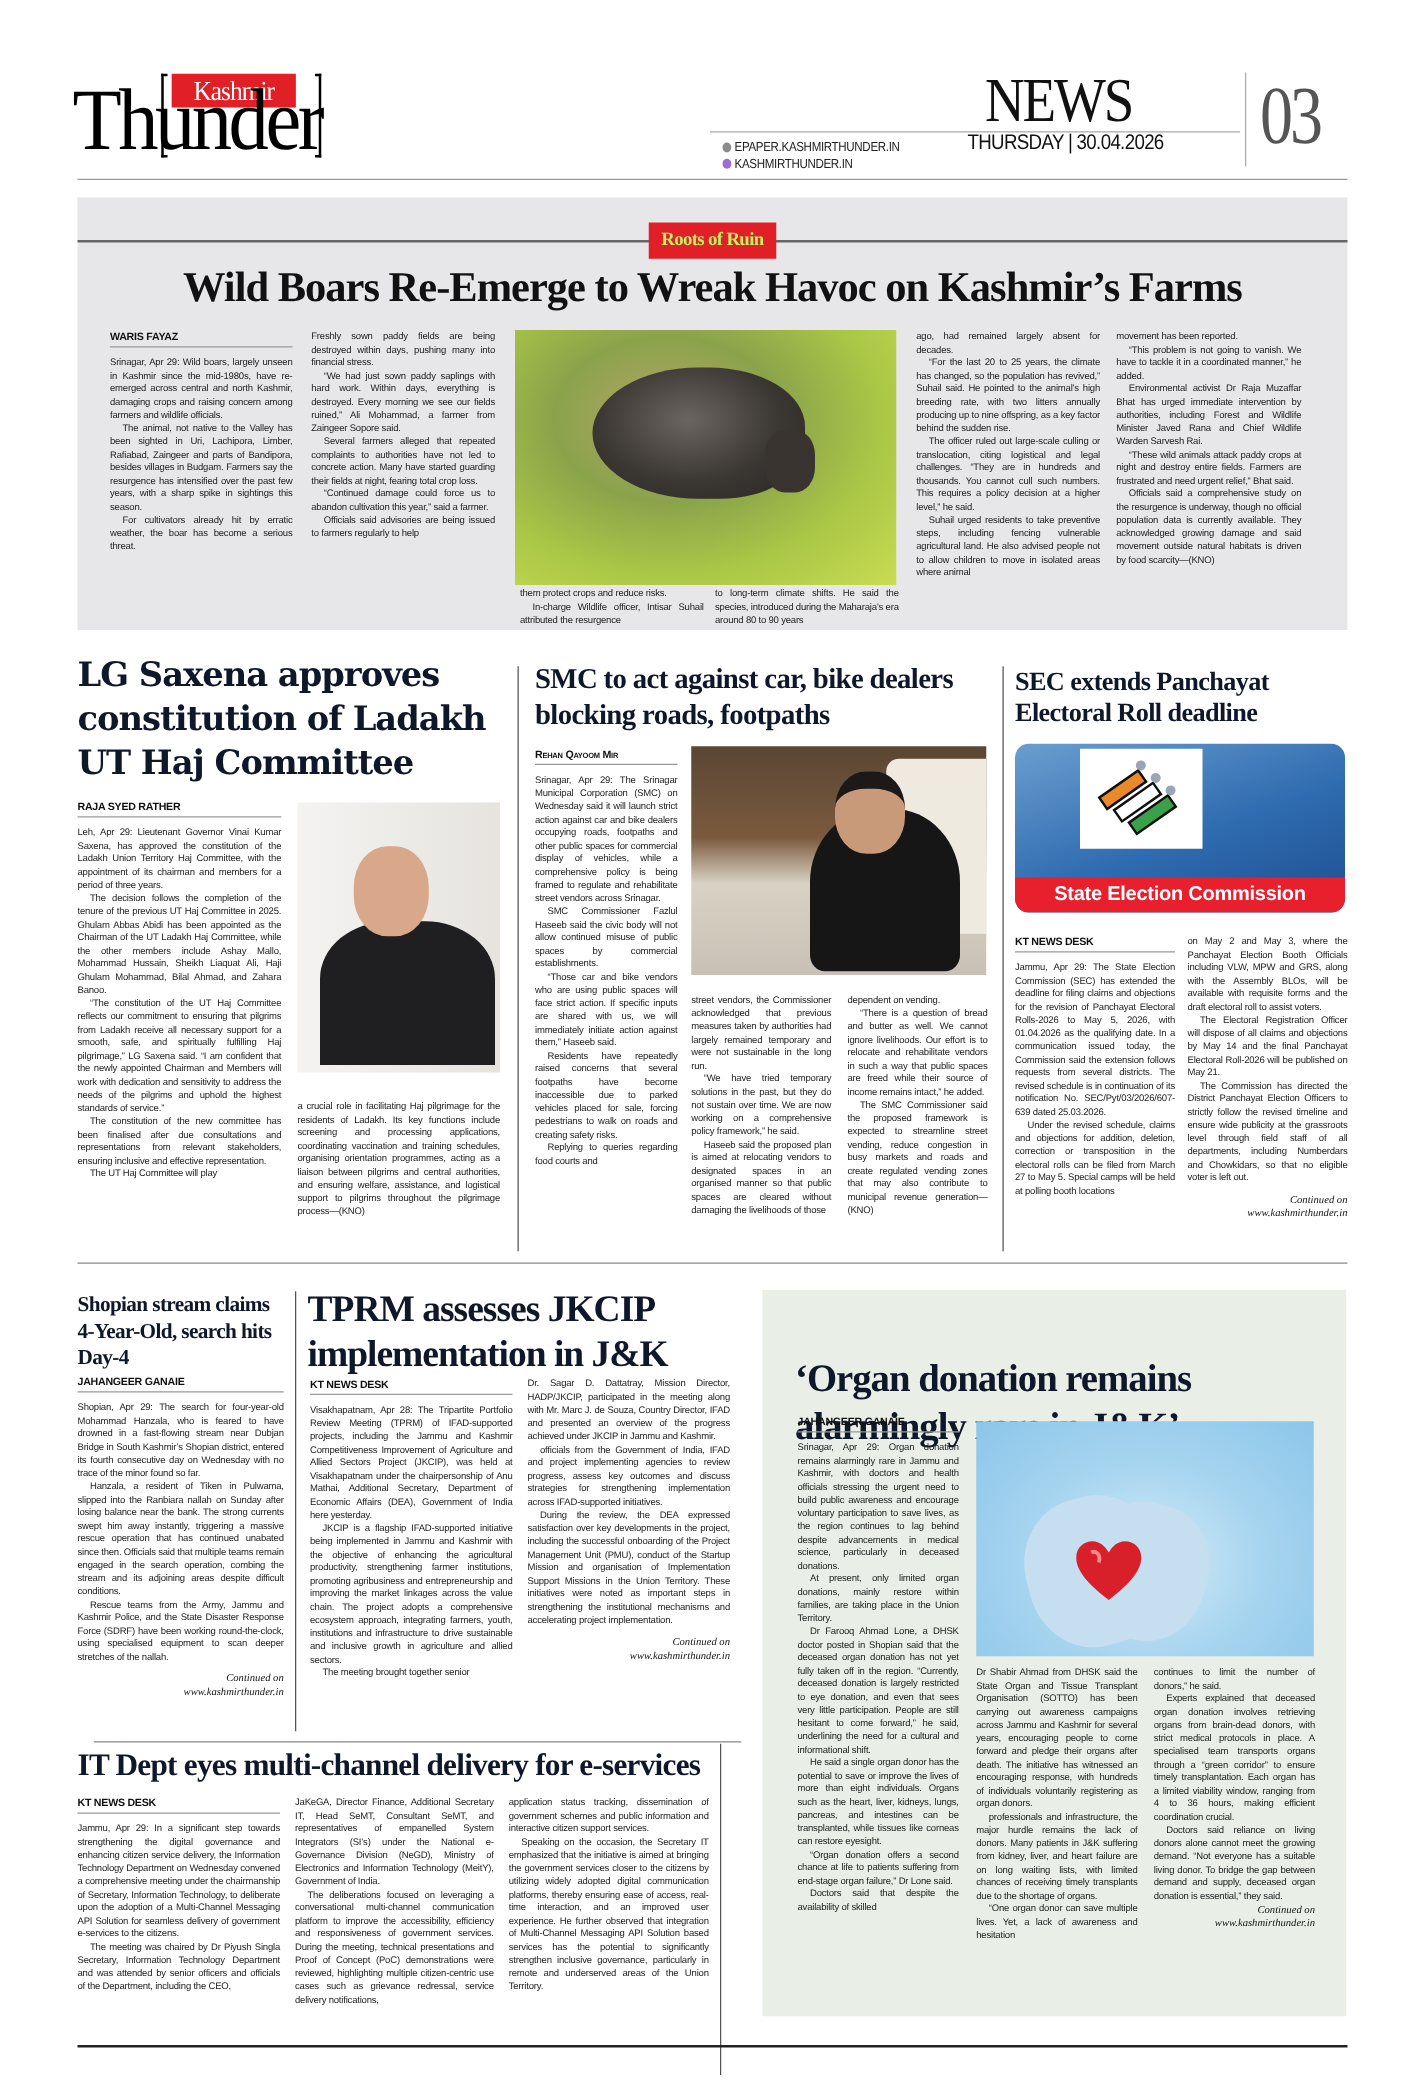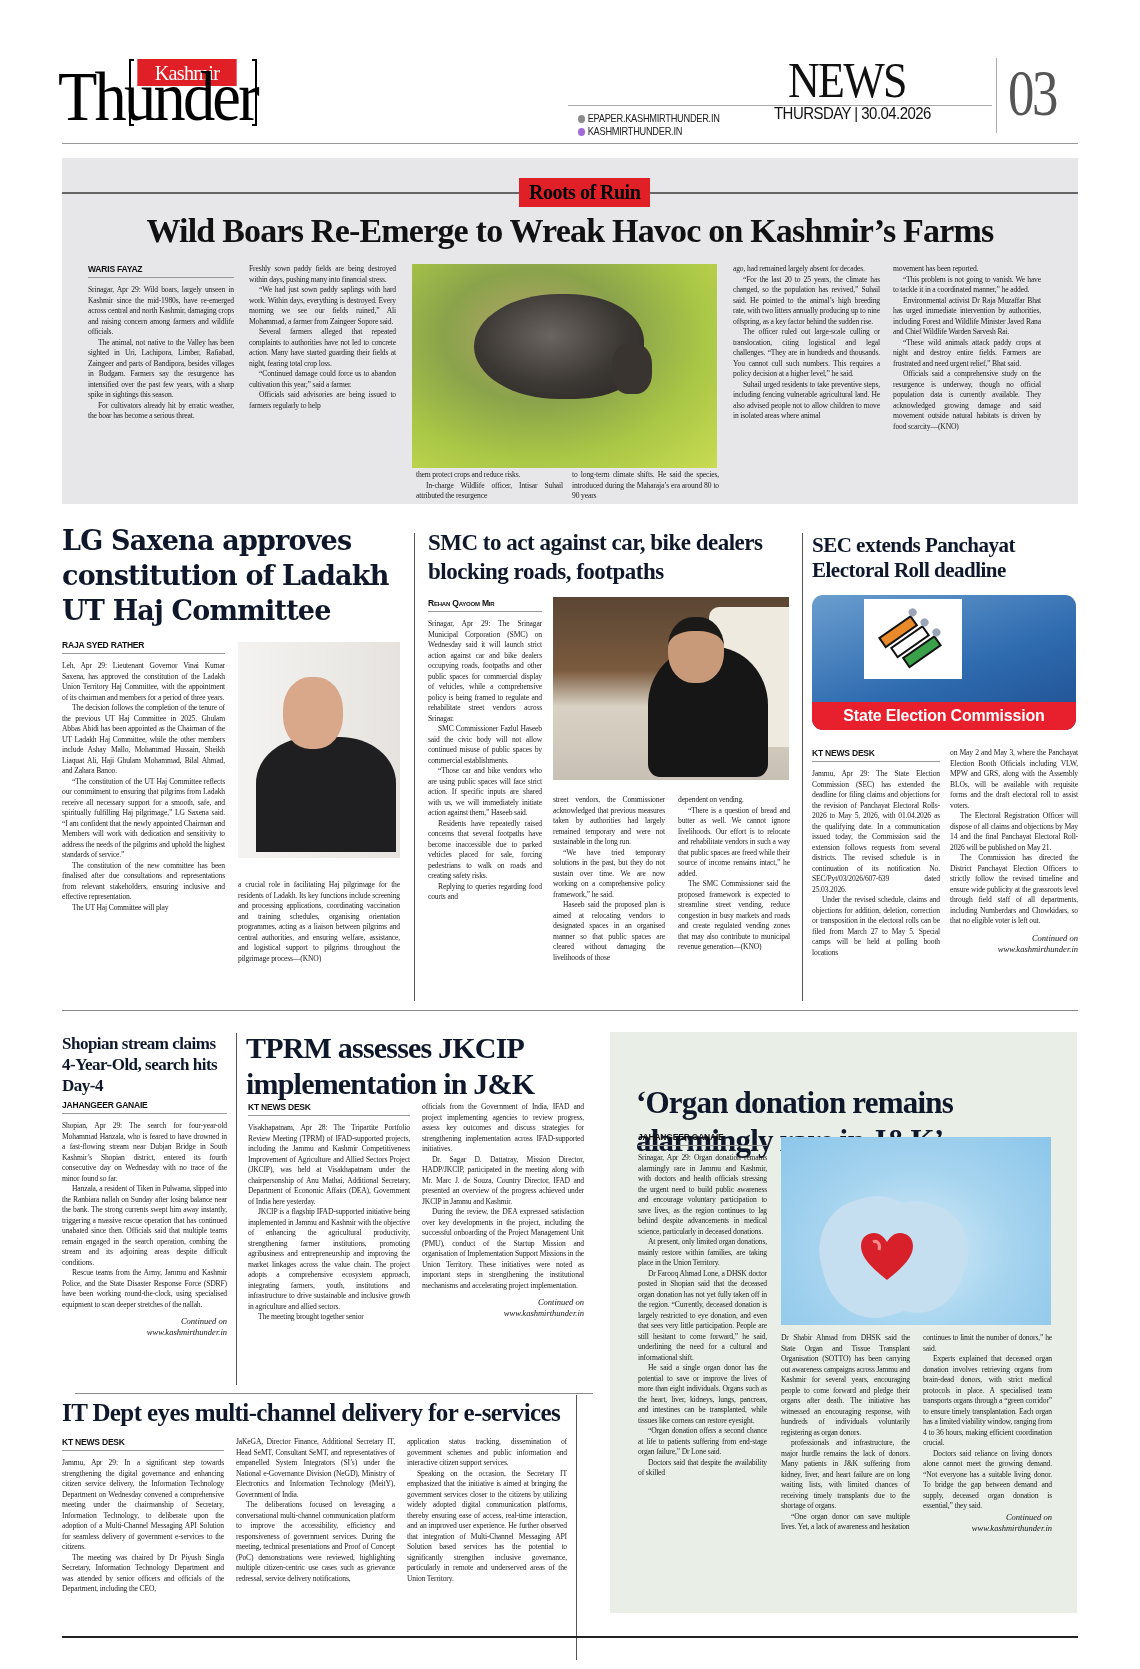--- a/index.html
+++ b/index.html
@@ -1,39 +1,39 @@
 <!DOCTYPE html>
 <html><head>
 <meta charset="utf-8">
 <style>
   * { box-sizing: border-box; margin: 0; padding: 0; }
   html, body { width: 1140px; height: 1669px; background: #ffffff; overflow: hidden; }
   body { position: relative; font-family: "Liberation Serif", serif; color: #1a1a1a; }
   .abs { position: absolute; }
-  .body-text { font-family: Liberation Serif, serif; font-size: 7.6px; line-height: 10.5px; text-align: justify; color: #222; letter-spacing: -0.15px; }
+  .body-text { font-family: Liberation Sans, sans-serif; font-size: 7.6px; line-height: 10.5px; text-align: justify; color: #222; letter-spacing: -0.15px; }
   .body-text p { text-indent: 10px; margin: 0; }
   .body-text p:first-child { text-indent: 0; }
   .byline { font-family: "Liberation Sans", sans-serif; font-weight: bold; font-size: 8.5px; letter-spacing: -0.2px; color: #111; border-bottom: 1px solid #999; padding-bottom: 3px; margin-bottom: 7px; text-transform: uppercase; }
   .cont { font-family: "Liberation Serif", serif; font-style: italic; font-size: 8.5px; text-align: right; line-height: 11px; color: #111; }
   .headline { font-family: "Liberation Serif", serif; font-weight: bold; color: #0f172a; letter-spacing: -0.5px; }
   .vrule { position: absolute; width: 1px; background: #555; }
 
   
   .mast-kashmir { position: absolute; left: 133px; top: 59px; width: 108px; height: 27px; background: #e11f26; color: #fff; font-family: "Liberation Serif", serif; font-size: 22px; text-align: center; line-height: 27px; letter-spacing: -0.8px; transform: scaleX(0.92); }
   .mast-thunder { position: absolute; left: 58px; top: 62px; font-family: "Liberation Serif", serif; font-size: 70px; line-height: 70px; letter-spacing: -3px; color: #000; transform: scaleX(0.92); transform-origin: left; }
   .mast-bracket { position: absolute; top: 59px; width: 5px; height: 67px; border-top: 2px solid #000; border-bottom: 2px solid #000; }
   .mast-news { position: absolute; left: 788px; top: 55px; font-family: "Liberation Serif", serif; font-size: 50px; line-height: 50px; letter-spacing: -2px; color: #111; transform: scaleX(0.88); transform-origin: left; }
   .mast-page { position: absolute; left: 1008px; top: 60px; font-family: "Liberation Serif", serif; font-size: 66px; line-height: 66px; color: #555; letter-spacing: -3px; transform: scaleX(0.8); transform-origin: left; }
   .mast-date { position: absolute; left: 774px; top: 104px; font-family: "Liberation Sans", sans-serif; font-size: 17px; color: #111; letter-spacing: -0.6px; transform: scaleX(0.88); transform-origin: left; }
   .mast-site { position: absolute; left: 578px; font-family: "Liberation Sans", sans-serif; font-size: 10.5px; color: #222; letter-spacing: -0.3px; transform: scaleX(0.88); transform-origin: left; }
   .site-dot { display: inline-block; width: 8px; height: 8px; border-radius: 50%; margin-right: 3px; vertical-align: -1px; }
 
   
   .lead-box { position: absolute; left: 62px; top: 158px; width: 1016px; height: 346px; background: #e7e7e9; }
-  .kicker { position: absolute; left: 519px; top: 178px; height: 29px; padding: 0 10px; background: #e11f26; color: #000000; font-family: "Liberation Serif", serif; font-weight: bold; font-size: 20px; line-height: 29px; letter-spacing: -0.5px; }
+  .kicker { position: absolute; left: 519px; top: 178px; height: 29px; padding: 0 10px; background: #e11f26; color: #bef264; font-family: "Liberation Serif", serif; font-weight: bold; font-size: 15px; line-height: 29px; letter-spacing: -0.5px; }
   .lead-head { position: absolute; left: 62px; top: 211px; width: 1016px; text-align: center; font-family: "Liberation Serif", serif; font-weight: bold; font-size: 34px; line-height: 40px; letter-spacing: -0.8px; color: #111; }
 
   
   .photo { position: absolute; overflow: hidden; }
   .photo-boar { background: radial-gradient(ellipse at 40% 35%, #b8a36a 0%, #8aa34b 35%, #a9c646 65%, #c9dc52 100%); }
   .photo-boar .boar { position: absolute; left: 62px; top: 30px; width: 170px; height: 105px; border-radius: 50% 45% 40% 50%; background: radial-gradient(ellipse at 45% 40%, #6a6560 0%, #3b3733 55%, #2a2623 100%); }
   .photo-boar .snout { position: absolute; left: 200px; top: 80px; width: 40px; height: 50px; border-radius: 40%; background: #3a3430; }
   .photo-lg { background: linear-gradient(90deg, #f4f3f1 0%, #e6e3df 100%); }
   .photo-lg .face { position: absolute; left: 45px; top: 35px; width: 60px; height: 72px; border-radius: 45%; background: #d9a88a; }
   .photo-lg .vest { position: absolute; left: 18px; top: 95px; width: 140px; height: 115px; border-radius: 40% 40% 0 0; background: #1f1f22; }
@@ -226,22 +226,22 @@
 <div class="abs" style="left:248px;top:1102px;width:162px;">
   <div class="byline">KT NEWS DESK</div>
   <div class="body-text">
     <p>Visakhapatnam, Apr 28: The Tripartite Portfolio Review Meeting (TPRM) of IFAD-supported projects, including the Jammu and Kashmir Competitiveness Improvement of Agriculture and Allied Sectors Project (JKCIP), was held at Visakhapatnam under the chairpersonship of Anu Mathai, Additional Secretary, Department of Economic Affairs (DEA), Government of India here yesterday.</p>
     <p>JKCIP is a flagship IFAD-supported initiative being implemented in Jammu and Kashmir with the objective of enhancing the agricultural productivity, strengthening farmer institutions, promoting agribusiness and entrepreneurship and improving the market linkages across the value chain. The project adopts a comprehensive ecosystem approach, integrating farmers, youth, institutions and infrastructure to drive sustainable and inclusive growth in agriculture and allied sectors.</p>
     <p>The meeting brought together senior</p>
   </div>
 </div>
 <div class="abs" style="left:422px;top:1102px;width:162px;">
   <div class="body-text">
+    <p>Dr. Sagar D. Dattatray, Mission Director, HADP/JKCIP, participated in the meeting along with Mr. Marc J. de Souza, Country Director, IFAD and presented an overview of the progress achieved under JKCIP in Jammu and Kashmir.</p>
     <p>officials from the Government of India, IFAD and project implementing agencies to review progress, assess key outcomes and discuss strategies for strengthening implementation across IFAD-supported initiatives.</p>
-    <p>Dr. Sagar D. Dattatray, Mission Director, HADP/JKCIP, participated in the meeting along with Mr. Marc J. de Souza, Country Director, IFAD and presented an overview of the progress achieved under JKCIP in Jammu and Kashmir.</p>
     <p>During the review, the DEA expressed satisfaction over key developments in the project, including the successful onboarding of the Project Management Unit (PMU), conduct of the Startup Mission and organisation of Implementation Support Missions in the Union Territory. These initiatives were noted as important steps in strengthening the institutional mechanisms and accelerating project implementation.</p>
   </div>
   <div class="cont" style="margin-top:6px;">
     <div>Continued on</div>
     <div>www.kashmirthunder.in</div>
   </div>
 </div>
 
 <div class="organ-box" style="height:581px;"></div>
 <div class="abs headline" style="left:636px;top:1052px;width:420px;font-size:31px;line-height:38px;letter-spacing:-0.8px;margin-top:32px;">‘Organ donation remains alarmingly rare in J&amp;K’</div>

